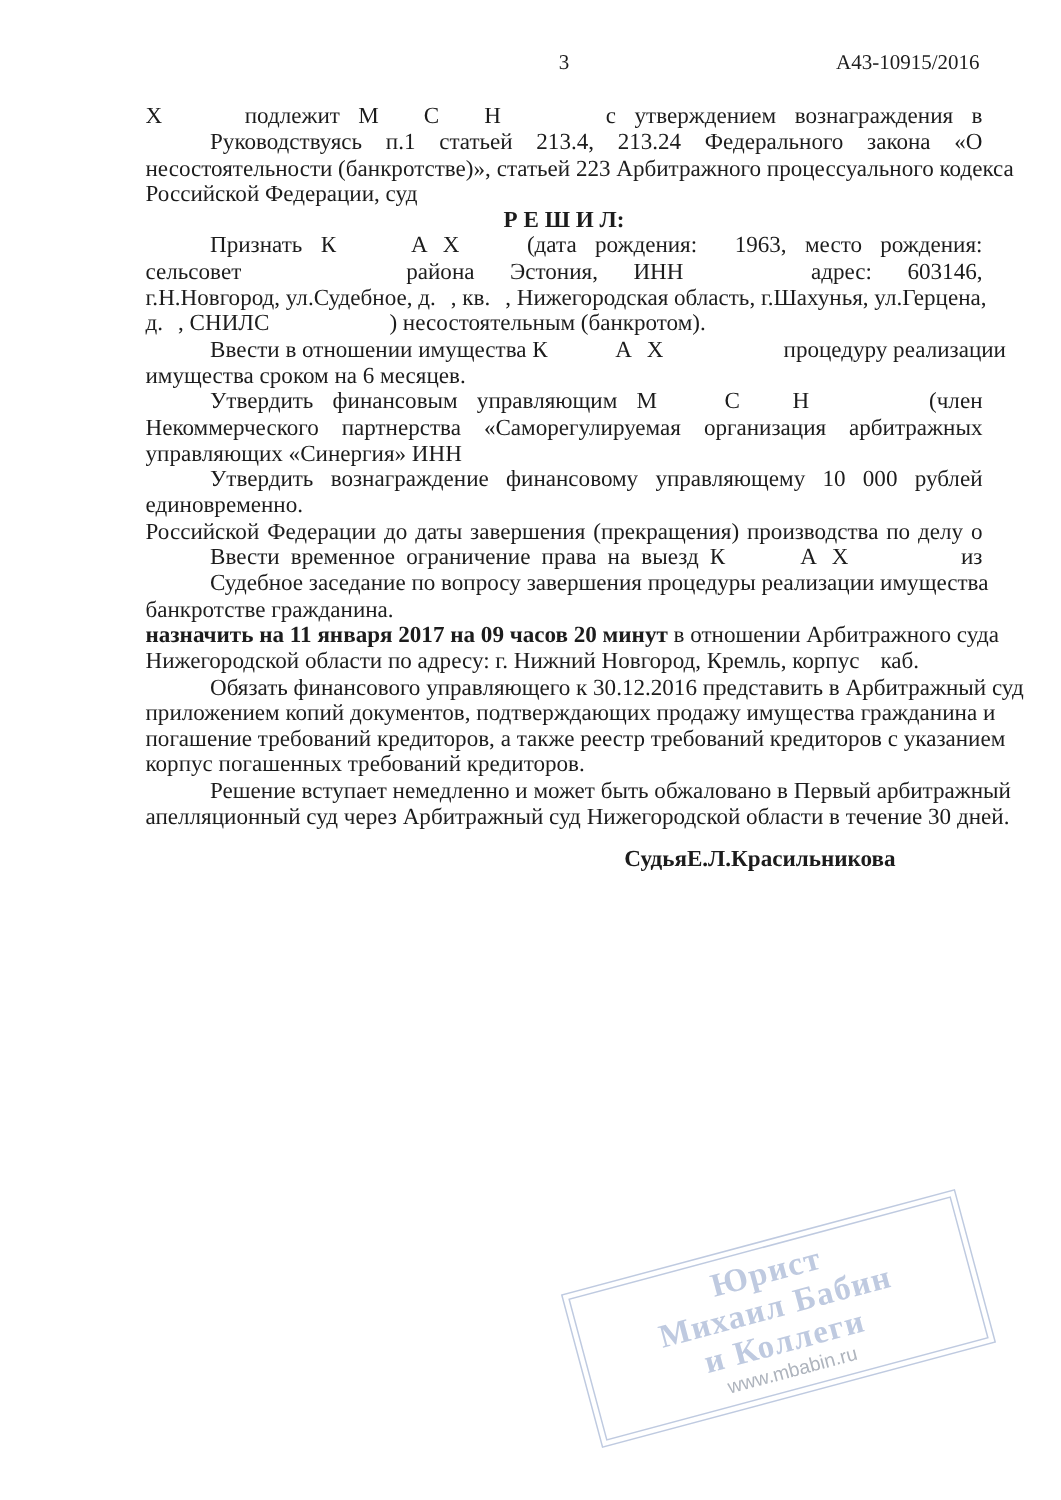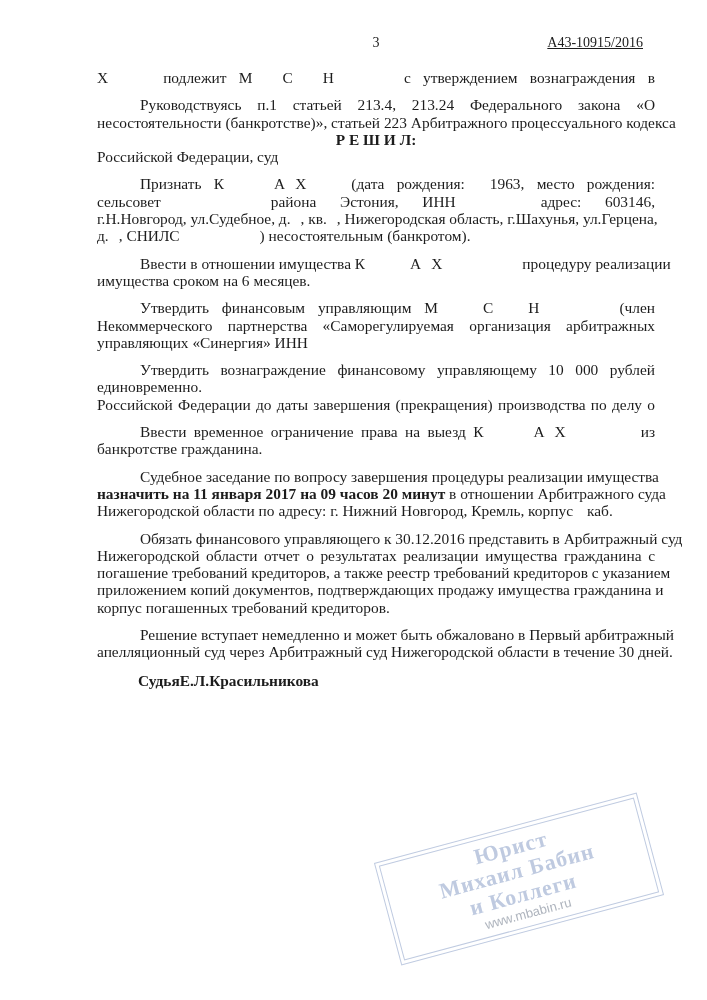--- a/index.html
+++ b/index.html
@@ -10,41 +10,41 @@
     font-family:"Liberation Serif","DejaVu Serif",serif;
     color:#1c1c1c;
     overflow:hidden;
   }
   
   .hdr{
     position:absolute;left:97px;right:52px;top:35px;
     font-size:14px;line-height:16px;text-align:center;
   }
   .hdr .case{
-    position:absolute;right:12px;top:0;text-decoration:underline;
+    position:absolute;right:2px;top:0;
   }
   
   .doc{
     position:absolute;left:97px;right:52px;top:69px;
     font-size:15.4px;
   }
   .line{
     height:17.3px;line-height:17.3px;
     text-align:justify;text-align-last:justify;
     white-space:nowrap;
   }
   .line.last{text-align-last:left;}
   .line.center{text-align:center;text-align-last:center;}
-  .line.indent{text-indent:43px;margin-top:10px;}
+  .line.indent{text-indent:43px;}
   .line .b{font-weight:bold;}
   .line .u{}
   .gap{display:inline-block;height:1px;vertical-align:baseline;}
   
   .sig-row{
-    display:flex;justify-content:flex-start;
+    display:flex;justify-content:flex-end;
     margin-top:11px;padding-left:41px;padding-right:58px;
     font-weight:bold;font-size:15.4px;line-height:17px;
   }
   
   .stamp{
     position:absolute;
     left:383px;top:826px;width:272px;height:106px;
     transform:rotate(-15deg);
     transform-origin:center center;
     border:1.5px solid var(--stamp-color,#bcc8df);
@@ -74,43 +74,42 @@
 
   <div class="hdr">
     <span>3</span>
     <span class="case">А43-10915/2016</span>
   </div>
 
   <div class="doc">
       <div class="line"><span>Х</span><span class="gap" style="width: 55px;"></span><span>подлежит М</span><span class="gap" style="width: 30px;"></span><span>С</span><span class="gap" style="width: 30px;"></span><span>Н</span><span class="gap" style="width: 70px;"></span><span>с утверждением вознаграждения в</span></div>
       <div class="line indent"><span>Руководствуясь п.1 статьей 213.4, 213.24 Федерального закона «О</span></div>
       <div class="line"><span>несостоятельности (банкротстве)», статьей 223 Арбитражного процессуального кодекса</span></div>
+      <div class="line last"><span>Российской Федерации, суд</span></div>
       <div class="line center"><span class="b">Р Е Ш И Л:</span></div>
-      <div class="line last"><span>Российской Федерации, суд</span></div>
       <div class="line indent"><span>Признать К</span><span class="gap" style="width: 50px;"></span><span>А</span><span class="gap" style="width: 10px;"></span><span>Х</span><span class="gap" style="width: 45px;"></span><span>(дата рождения:</span><span class="gap" style="width: 25px;"></span><span>1963, место рождения:</span></div>
       <div class="line"><span>сельсовет</span><span class="gap" style="width: 110px;"></span><span>района Эстония, ИНН</span><span class="gap" style="width: 85px;"></span><span>адрес: 603146,</span></div>
       <div class="line"><span>г.Н.Новгород, ул.Судебное, д.</span><span class="gap" style="width: 10px;"></span><span>, кв.</span><span class="gap" style="width: 10px;"></span><span>, Нижегородская область, г.Шахунья, ул.Герцена,</span></div>
       <div class="line last"><span>д.</span><span class="gap" style="width: 10px;"></span><span>, СНИЛС</span><span class="gap" style="width: 80px;"></span><span>) несостоятельным (банкротом).</span></div>
       <div class="line indent"><span>Ввести в отношении имущества К</span><span class="gap" style="width: 45px;"></span><span>А</span><span class="gap" style="width: 10px;"></span><span>Х</span><span class="gap" style="width: 80px;"></span><span>процедуру реализации</span></div>
       <div class="line last"><span>имущества сроком на 6 месяцев.</span></div>
       <div class="line indent"><span>Утвердить финансовым управляющим М</span><span class="gap" style="width: 45px;"></span><span>С</span><span class="gap" style="width: 35px;"></span><span>Н</span><span class="gap" style="width: 80px;"></span><span>(член</span></div>
       <div class="line"><span>Некоммерческого партнерства «Саморегулируемая организация арбитражных</span></div>
       <div class="line last"><span>управляющих «Синергия» ИНН</span></div>
       <div class="line indent"><span>Утвердить вознаграждение финансовому управляющему 10 000 рублей</span></div>
       <div class="line last"><span>единовременно.</span></div>
       <div class="line"><span>Российской Федерации до даты завершения (прекращения) производства по делу о</span></div>
       <div class="line indent"><span>Ввести временное ограничение права на выезд К</span><span class="gap" style="width: 50px;"></span><span>А</span><span class="gap" style="width: 10px;"></span><span>Х</span><span class="gap" style="width: 75px;"></span><span>из</span></div>
+      <div class="line indent"><span>Судебное заседание по вопросу завершения процедуры реализации имущества</span></div>
       <div class="line last"><span>банкротстве гражданина.</span></div>
-      <div class="line indent"><span>Судебное заседание по вопросу завершения процедуры реализации имущества</span></div>
       <div class="line"><span class="b u">назначить на 11 января 2017 на 09 часов 20 минут</span><span> в отношении Арбитражного суда</span></div>
       <div class="line last"><span>Нижегородской области по адресу: г. Нижний Новгород, Кремль, корпус</span><span class="gap" style="width: 14px;"></span><span>каб.</span></div>
       <div class="line indent"><span>Обязать финансового управляющего к 30.12.2016 представить в Арбитражный суд</span></div>
-      <div class="line"><span>Нижегородской области отчет о результатах реализации имущества гражданина с</span></div>
+      <div class="line"><span>приложением копий документов, подтверждающих продажу имущества гражданина и</span></div>
       <div class="line"><span>погашение требований кредиторов, а также реестр требований кредиторов с указанием</span></div>
-      <div class="line"><span>приложением копий документов, подтверждающих продажу имущества гражданина и</span></div>
       <div class="line last"><span>корпус погашенных требований кредиторов.</span></div>
       <div class="line indent"><span>Решение вступает немедленно и может быть обжаловано в Первый арбитражный</span></div>
       <div class="line last"><span>апелляционный суд через Арбитражный суд Нижегородской области в течение 30 дней.</span></div>
       <div class="sig-row">
         <span>Судья</span>
         <span>Е.Л.Красильникова</span>
       </div>
     </div>
 
   <div class="stamp" style="--stamp-color: #bcc8df; transform: rotate(-15deg);">

